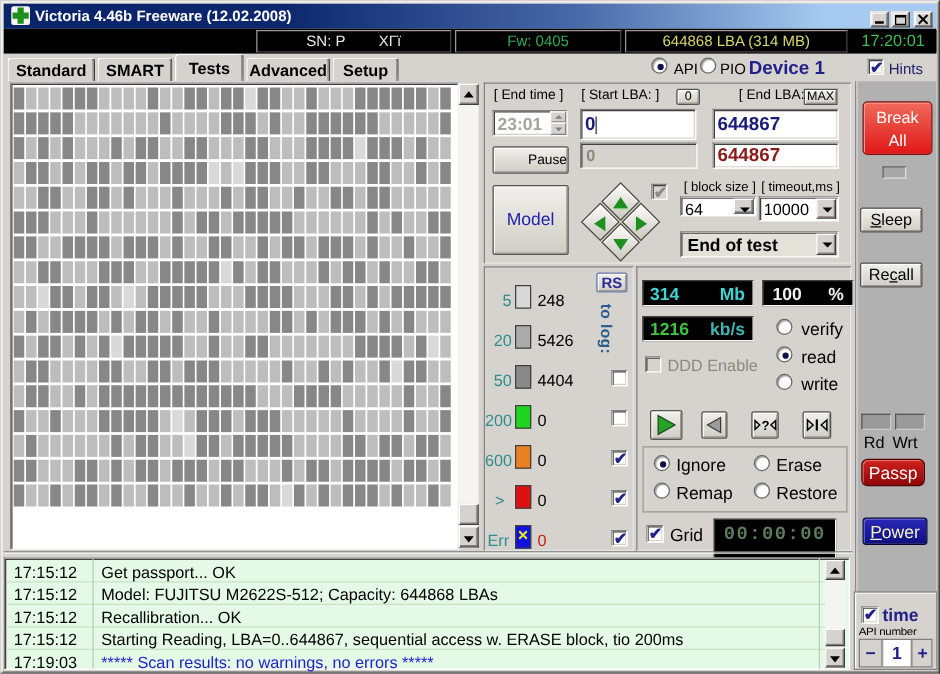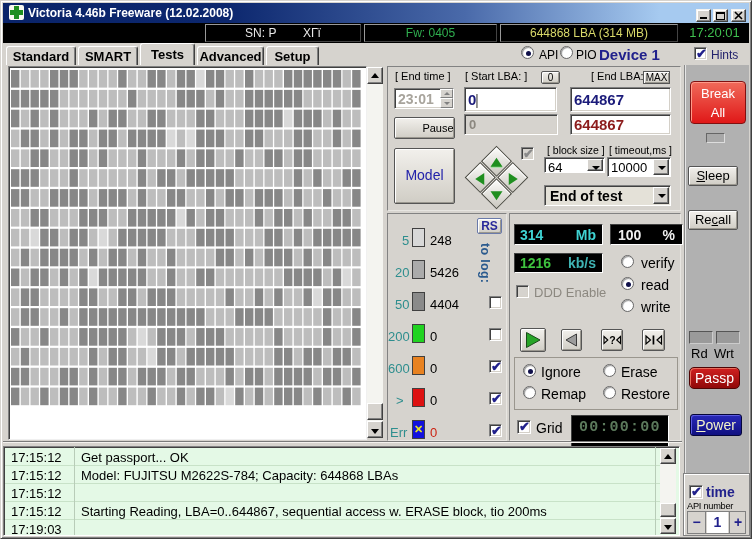--- a/index.html
+++ b/index.html
@@ -936,31 +936,33 @@
 <div class="abs" style="left:3px;top:441px;width:679px;height:1px;background:#7a7a7a;"></div>
 <div class="abs" style="left:3px;top:442px;width:679px;height:1px;background:#f4f2ee;"></div>
 
 <div class="abs logbox">
   <div class="logrow" style="top:1px;">
       <span class="lts">17:15:12</span>
       <span class="lmsg">Get passport... OK</span>
     </div>
   <div class="logrow" style="top:19px;">
       <span class="lts">17:15:12</span>
-      <span class="lmsg">Model: FUJITSU M2622S-784; Capacity: 644868 LBAs</span>
+      <span class="lmsg">Model: FUJITSU M2622S-512; Capacity: 644868 LBAs</span>
     </div>
   <div class="logrow" style="top:37px;">
       <span class="lts">17:15:12</span>
+      <span class="lmsg">Recallibration... OK</span>
     </div>
   <div class="logrow" style="top:55px;">
       <span class="lts">17:15:12</span>
       <span class="lmsg">Starting Reading, LBA=0..644867, sequential access w. ERASE block, tio 200ms</span>
     </div>
   <div class="logrow" style="top:73px;border-bottom:none;">
       <span class="lts">17:19:03</span>
+      <span class="lmsg" style="color:#2222cc;">***** Scan results: no warnings, no errors *****</span>
     </div>
   <div style="position:absolute;left:651px;top:0;width:1px;height:88px;background:#b8ccb8;"></div>
   <div style="position:absolute;left:70px;top:0;width:1px;height:88px;background:#b8ccb8;"></div>
 </div>
 <div class="abs sb" style="left:660px;top:448px;width:16px;height:86px;"></div>
 <div class="abs sbtn" style="left:660px;top:448px;width:16px;height:16px;">
     <div class="arrow" style="left:3px;top:5px;border:4px solid transparent;border-bottom:5px solid #000;border-top:none;"></div>
   </div>
 <div class="abs sbtn" style="left:660px;top:503px;width:16px;height:14px;"></div>
 <div class="abs sbtn" style="left:660px;top:518px;width:16px;height:16px;">

